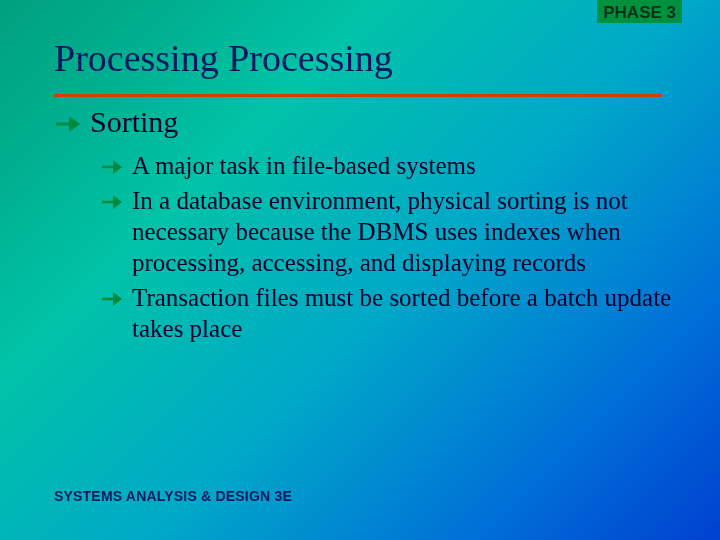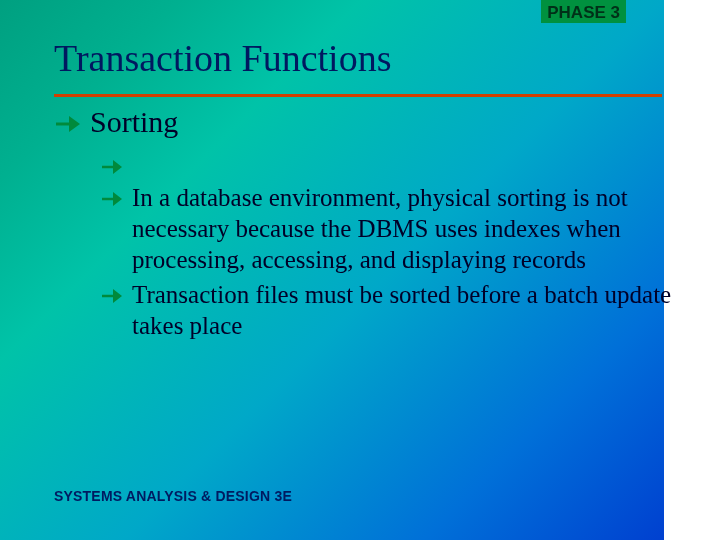--- a/index.html
+++ b/index.html
@@ -3,21 +3,21 @@
 <meta charset="utf-8">
 <style>
   html, body {
     margin: 0;
     padding: 0;
     width: 720px;
     height: 540px;
     overflow: hidden;
   }
   .slide {
-    width: 664px;
+    width: 720px;
     height: 540px;
     background: linear-gradient(135deg, #00a080 0%, #00b090 15%, #00c3a8 30%, #00a8c8 55%, #0070d8 80%, #0040d0 100%);
     position: relative;
     font-family: "Times New Roman", Times, serif;
     color: #000024;
     box-sizing: border-box;
   }
   .phase-badge {
     position: absolute;
     top: 0;
@@ -114,40 +114,41 @@
 </style>
 </head>
 <body>
 
 <div class="slide">
 
   <div class="phase-badge">
     <div class="phase-label">PHASE 3</div>
   </div>
 
-  <div class="title">Transaction Functions</div>
+  <div class="title">Processing Processing</div>
   <div class="title-rule"></div>
 
   <div class="content">
 
     <div class="lvl1">
       <svg class="arrow-bullet" width="26" height="26" viewBox="0 0 26 26">
         <line x1="2" y1="13" x2="19" y2="13" stroke="#008a3c" stroke-width="3"></line>
         <polygon points="15,5 26,13 15,21" fill="#008a3c"></polygon>
       </svg>
       <div class="lvl1-text">Sorting</div>
     </div>
 
     <div class="sub">
 
       <div class="lvl2">
         <svg class="arrow-bullet" width="22" height="22" viewBox="0 0 22 22">
           <line x1="2" y1="11" x2="16" y2="11" stroke="#008a3c" stroke-width="2.5"></line>
           <polygon points="13,4 22,11 13,18" fill="#008a3c"></polygon>
         </svg>
+        <div class="lvl2-text">A major task in file-based systems</div>
       </div>
 
       <div class="lvl2">
         <svg class="arrow-bullet" width="22" height="22" viewBox="0 0 22 22">
           <line x1="2" y1="11" x2="16" y2="11" stroke="#008a3c" stroke-width="2.5"></line>
           <polygon points="13,4 22,11 13,18" fill="#008a3c"></polygon>
         </svg>
         <div class="lvl2-text">In a database environment, physical sorting is not necessary because the DBMS uses indexes when processing, accessing, and displaying records</div>
       </div>
 

